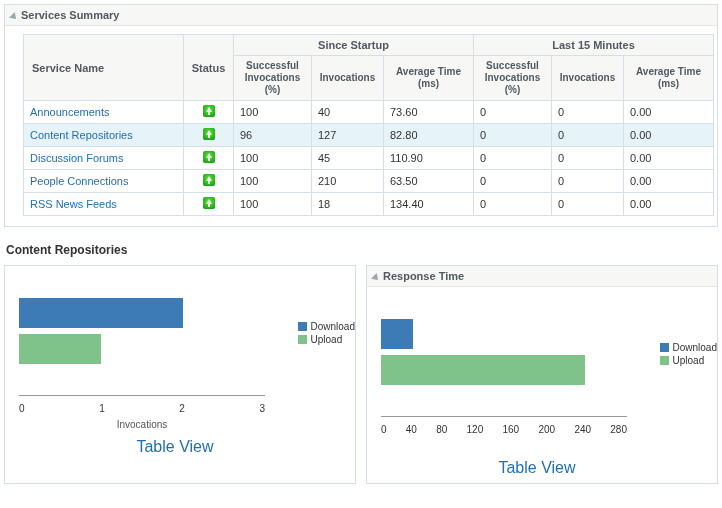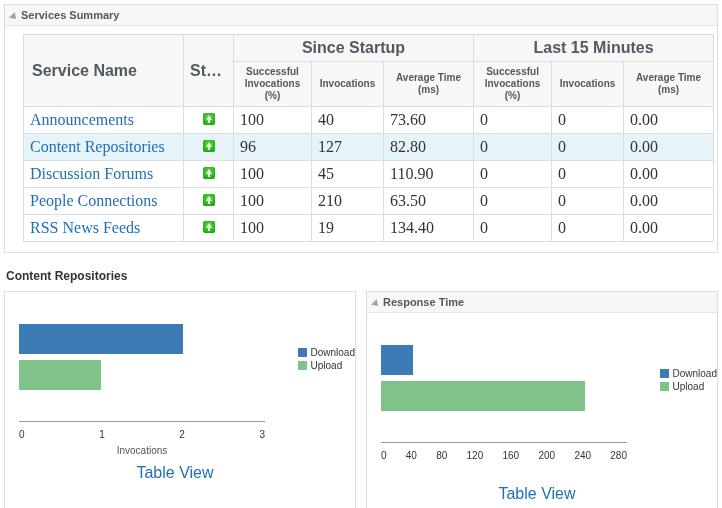--- a/index.html
+++ b/index.html
@@ -44,38 +44,38 @@
   }
   
   table.svc {
     width: 100%;
     border-collapse: collapse;
     table-layout: fixed;
   }
   table.svc th, table.svc td {
     border: 1px solid #d6dfe6;
     padding: 4px 6px;
-    font-size: 16px;
+    font-size: 11px;
     overflow: hidden;
     text-overflow: ellipsis;
     white-space: nowrap;
   }
   table.svc th {
     background: #f7f7f5;
     color: #4f5a63;
     font-weight: bold;
     text-align: center;
     vertical-align: middle;
   }
   table.svc th.sub { font-weight: bold; font-size: 10px; line-height: 1.2; white-space: normal; padding:4px 2px;}
   table.svc td.num { text-align: left; }
   table.svc td.link { color: #1f6fb6; }
   table.svc td.status { text-align: center; }
   table.svc tbody tr.sel td { background: #e6f3f9; }
-  table.svc tbody tr { height: 18px; font-family: Liberation Serif, serif; }
+  table.svc tbody tr { height: 18px; }
   .arrow-up {
     display: inline-block;
     width: 12px; height: 12px;
     background: radial-gradient(circle at 50% 40%, #6fdc4a 0%, #2bb81e 60%, #118b0e 100%);
     border-radius: 2px;
     position: relative;
   }
   .arrow-up::after {
     content: "";
     position: absolute;
@@ -235,21 +235,21 @@
             <td class="num">210</td>
             <td class="num">63.50</td>
             <td class="num">0</td>
             <td class="num">0</td>
             <td class="num">0.00</td>
           </tr>
           <tr>
             <td class="link">RSS News Feeds</td>
             <td class="status"><span class="arrow-up"></span></td>
             <td class="num">100</td>
-            <td class="num">19</td>
+            <td class="num">18</td>
             <td class="num">134.40</td>
             <td class="num">0</td>
             <td class="num">0</td>
             <td class="num">0.00</td>
           </tr>
         </tbody>
     </table>
   </div>
 </div>
 

